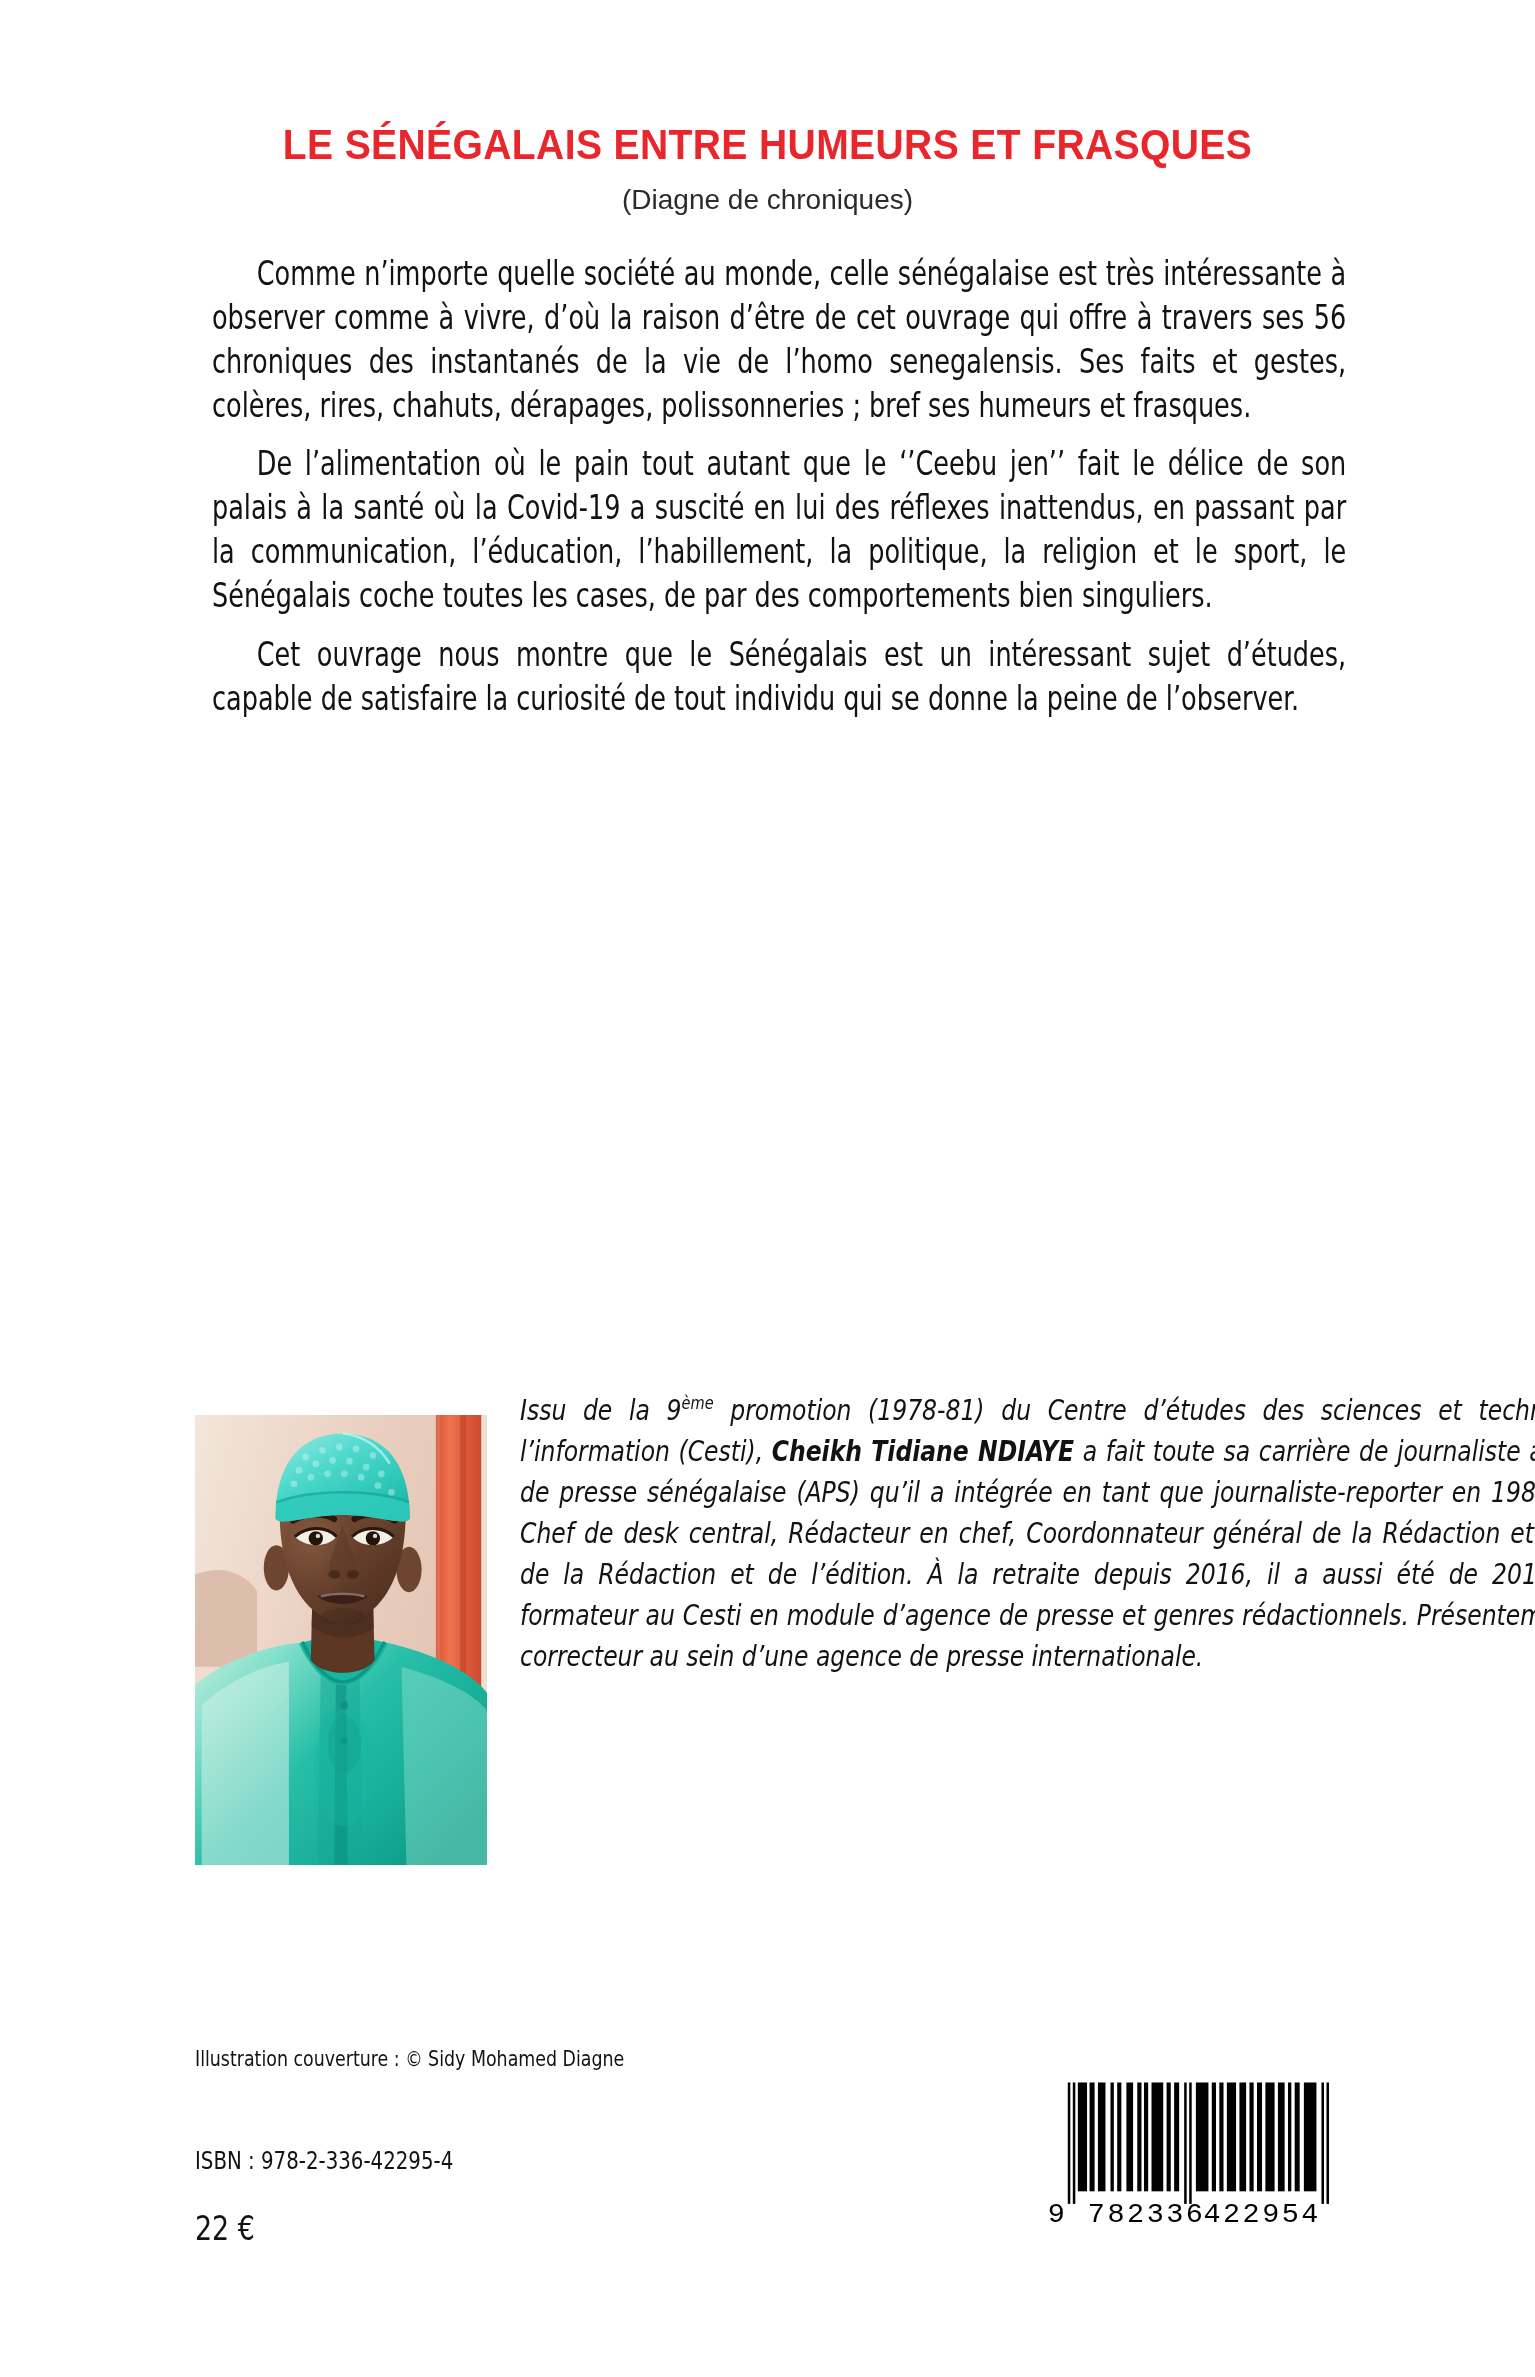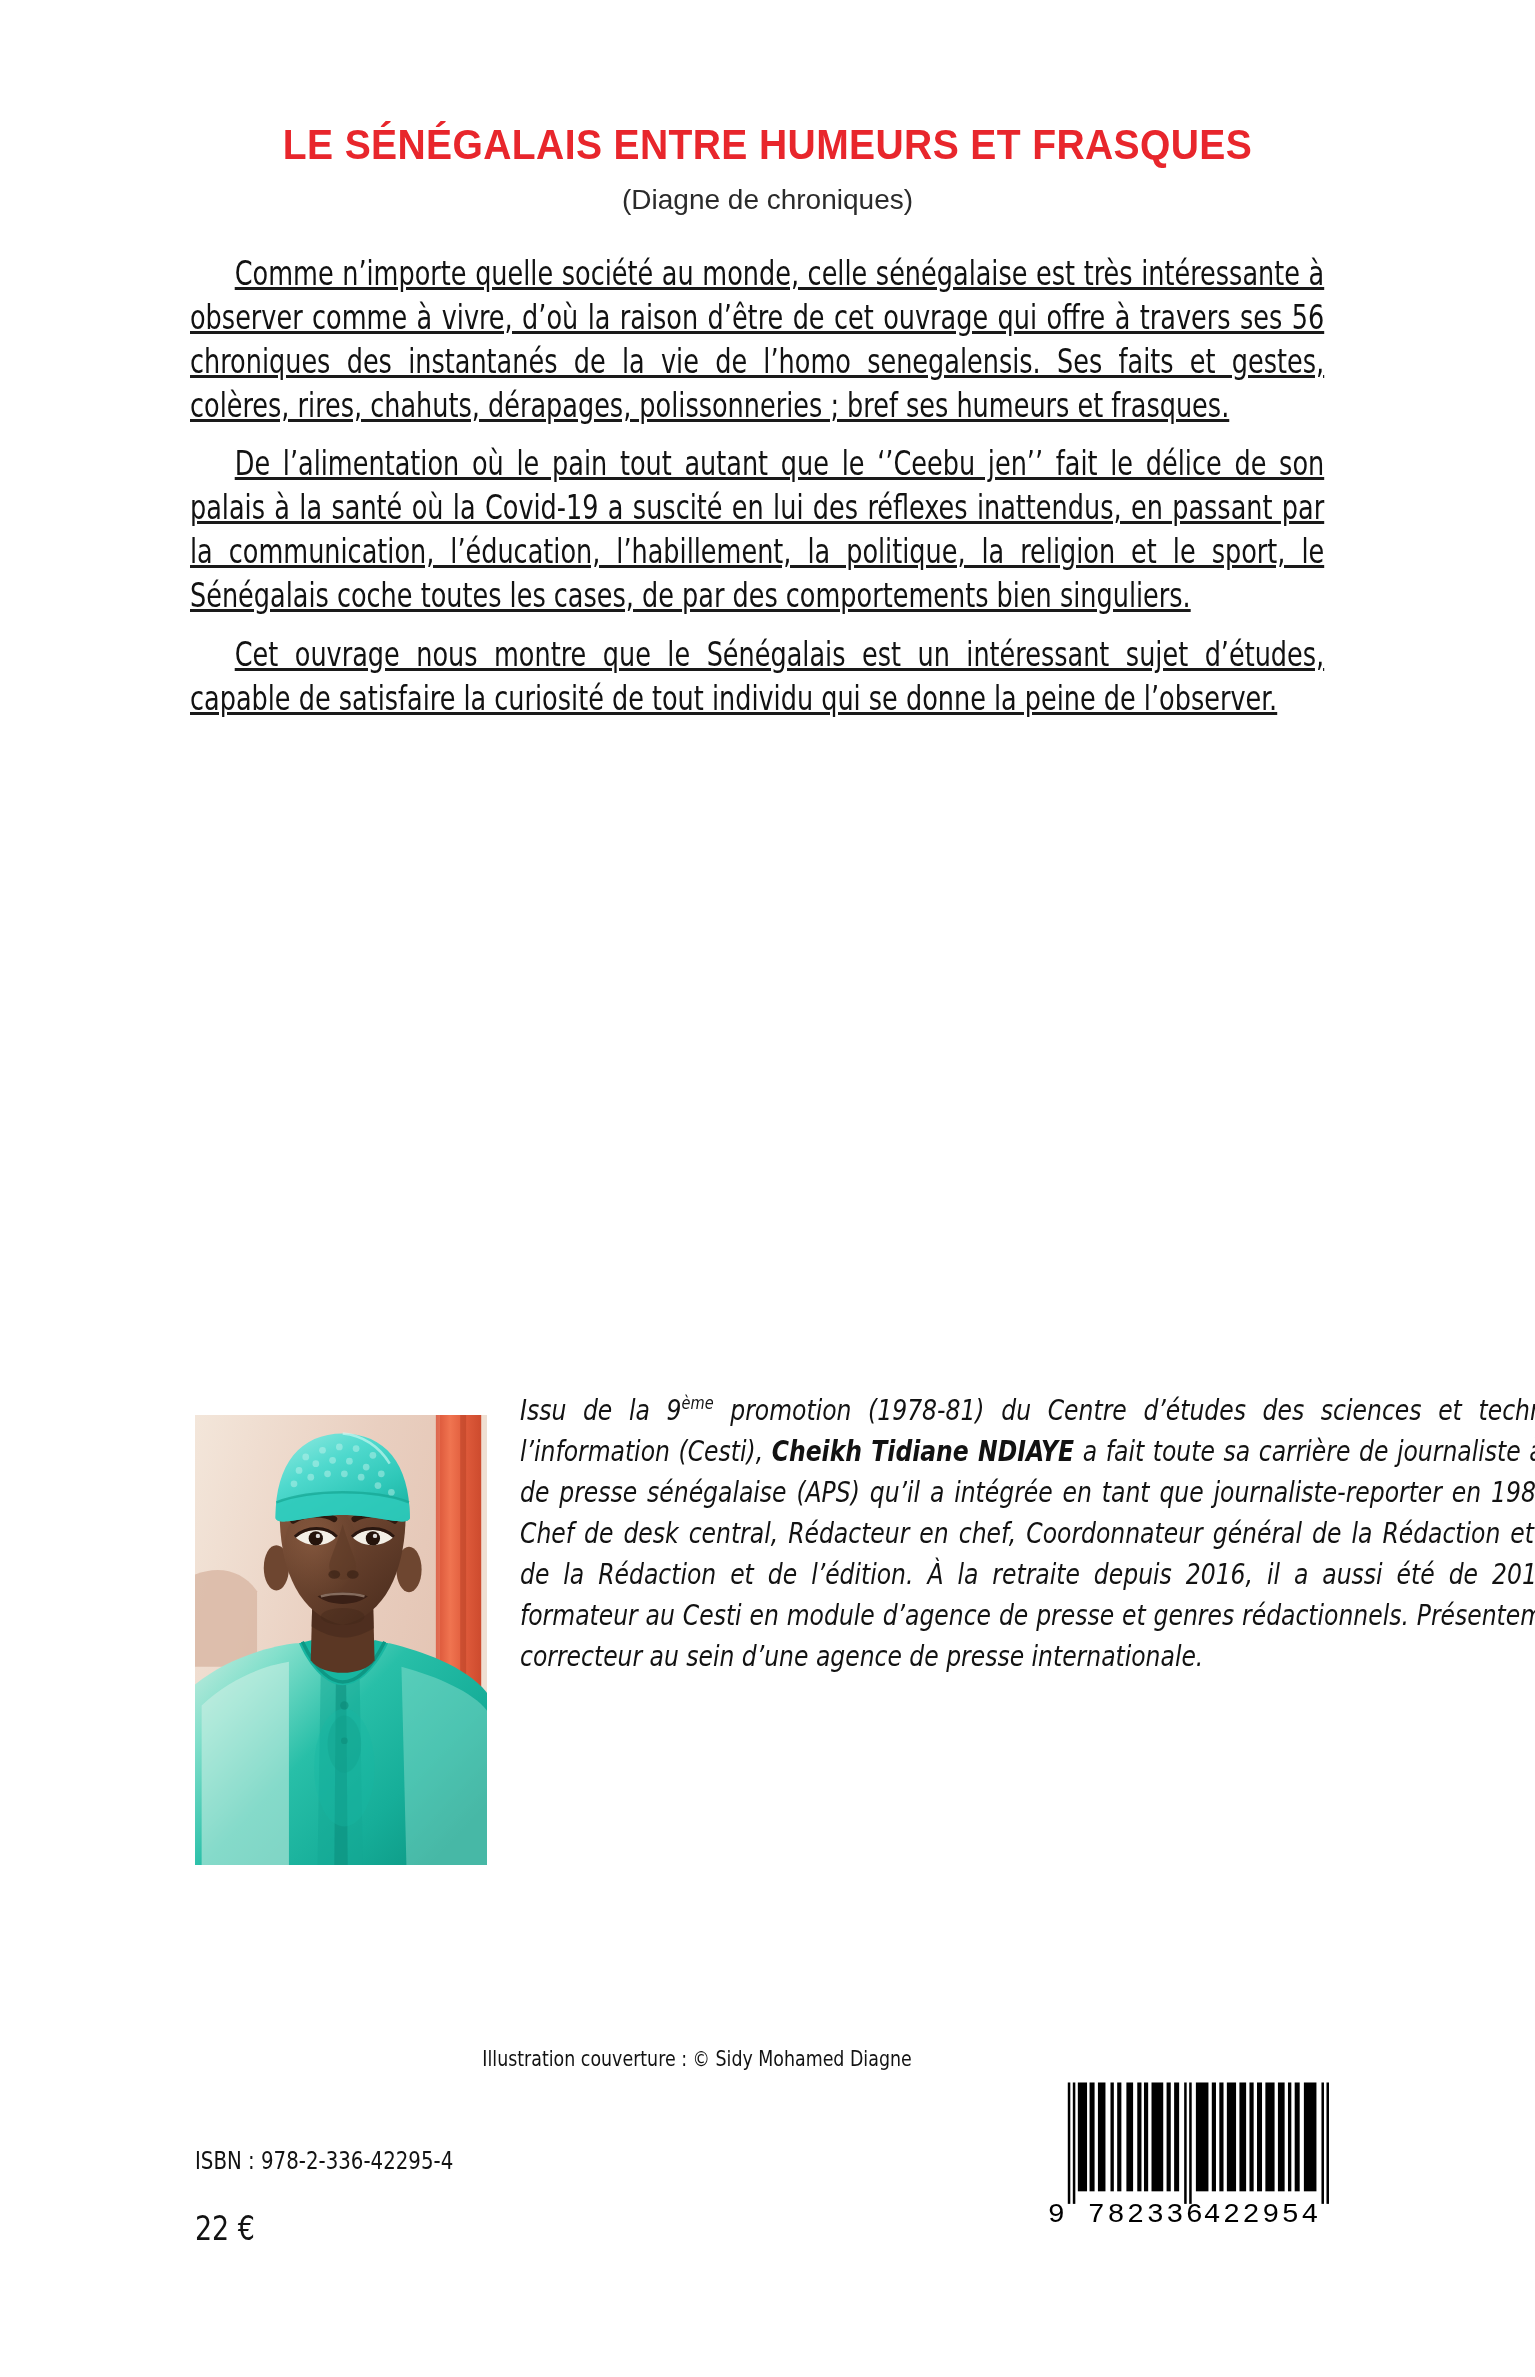--- a/index.html
+++ b/index.html
@@ -46,24 +46,23 @@
     font-size: 28px;
     color: #2b2b2b;
     margin: 0;
     padding-top: 17.6px;
     line-height: 1.1;
   }
 
   
   .blurb {
     position: absolute;
-    left: 190px;
+    left: 212px;
     top: 252px;
     width: 1134px;
-    text-decoration: underline;
   }
   .blurb p {
     margin: 0 0 14.3px 0;
     font-family: "DejaVu Sans Condensed", "Liberation Sans Narrow", "Liberation Sans", sans-serif;
     font-size: 33px;
     line-height: 44px;
     text-align: justify;
     text-indent: 52px;
     color: #121212;
     font-stretch: condensed;
@@ -116,21 +115,20 @@
     vertical-align: super;
     line-height: 0;
   }
 
   
   .footer {
     position: absolute;
     left: 195px;
     top: 2045px;
     width: 1141px;
-    text-align: center;
   }
   .credit-line {
     font-family: "DejaVu Sans Condensed", "Liberation Sans Narrow", "Liberation Sans", sans-serif;
     font-size: 22px;
     line-height: 28.5px;
     color: #121212;
     margin: 0;
     transform: scaleX(0.88);
     transform-origin: left center;
   }

